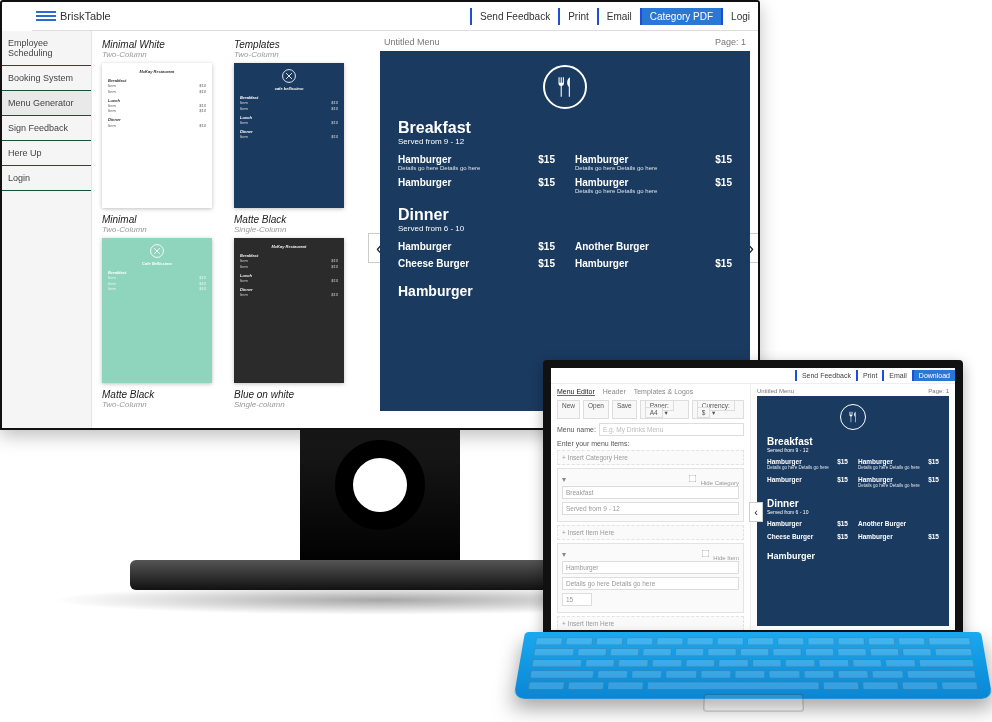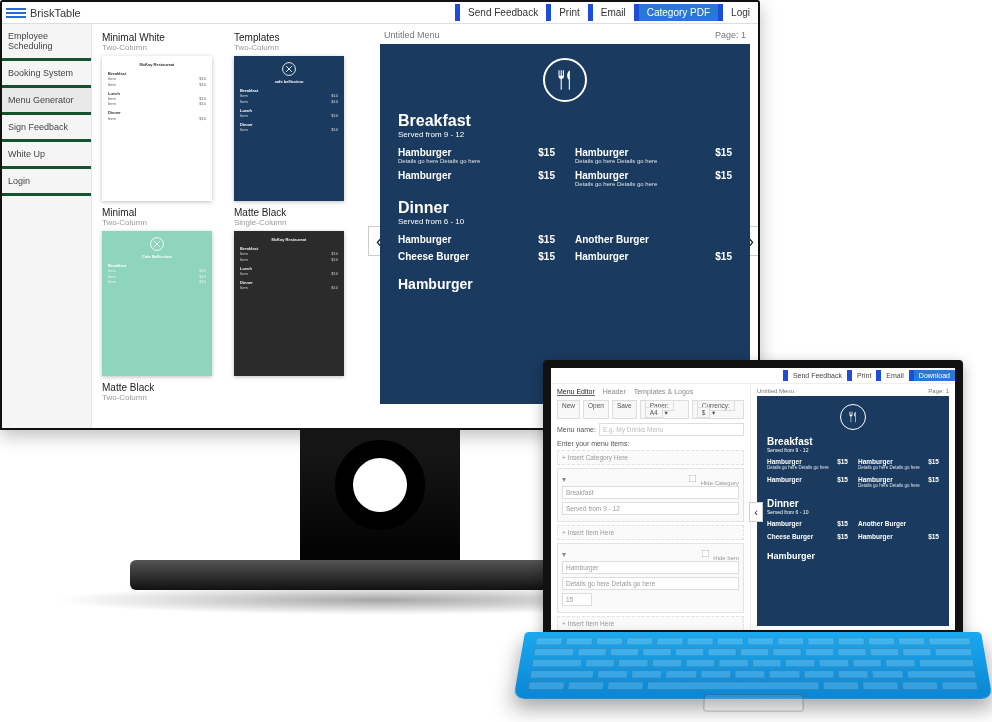--- a/index.html
+++ b/index.html
@@ -5,36 +5,36 @@
 * { margin: 0; padding: 0; box-sizing: border-box; font-family: -apple-system, BlinkMacSystemFont, "Segoe UI", Arial, sans-serif; }
 body { width: 992px; height: 722px; background: #fff; position: relative; overflow: hidden; }
 
 
 .monitor { position: absolute; left: 0; top: 0; width: 760px; height: 430px; background: #fff; border: 2px solid #111; border-radius: 3px 3px 0 0; box-shadow: 0 6px 18px rgba(0,0,0,.25); overflow: hidden; }
 .monitor-stand-neck { position: absolute; left: 300px; top: 430px; width: 160px; height: 140px; background: linear-gradient(#1a1a1a,#000); border-radius: 0 0 6px 6px; }
 .monitor-stand-hole { position:absolute; left:335px; top:440px; width:90px; height:90px; background:#fff; border-radius:50%; border:18px solid #000; }
 .monitor-base { position: absolute; left: 130px; top: 560px; width: 500px; height: 30px; background: linear-gradient(#555,#111); border-radius: 6px; }
 .monitor-shadow { position:absolute; left:50px; top:585px; width:660px; height:30px; background: radial-gradient(ellipse at center, rgba(0,0,0,.35),rgba(0,0,0,0) 70%); }
 
-.topbar { height: 22px; background:#fff; border-bottom:1px solid #ddd; display:flex; align-items:center; font-size:10px; color:#333; }
+.topbar { height: 29px; background:#fff; border-bottom:1px solid #ddd; display:flex; align-items:center; font-size:10px; color:#333;margin-left:30px; }
 .hamburger { width:20px; display:flex; flex-direction:column; gap:2px; margin:0 4px; }
 .hamburger span { height:2px; background:#2a6cd4; }
 .brand { font-weight:500; font-size:11px; color:#333; }
 .topbar-right { margin-left:auto; display:flex; align-items:center; }
-.tb-btn { padding:3px 8px; font-size:10px; border-left:5px solid #1d4ed8; }
+.tb-btn { padding:3px 8px; font-size:10px; border-left:2px solid #1d4ed8; }
 .tb-btn.primary { background:#2a78d6; color:#fff; }
 
 .main { display:flex; height: calc(100% - 22px); }
 .sidebar { width:90px; background:#f5f5f5; border-right:1px solid #e6e6e6; font-size:9px; color:#444; }
-.sidebar .item { padding:7px 6px; border-bottom:3px solid #14532d; }
+.sidebar .item { padding:7px 6px; border-bottom:1px solid #14532d; }
 .sidebar .item.active { background:#e9e9e9; }
 
 .templates { flex:0 0 280px; padding:8px 10px; overflow:hidden; }
 .tpl-row { display:flex; gap:12px; margin-bottom:6px; }
-.tpl { width:120px; }
+.tpl { width:120px;font-style:italic; }
 .tpl-title { font-size:10px; color:#222; }
 .tpl-sub { font-size:8px; color:#999; margin-bottom:4px; }
 .tpl-thumb { width:110px; height:145px; box-shadow:0 1px 4px rgba(0,0,0,.25); padding:6px; font-size:4px; line-height:1.3; overflow:hidden; }
 .thumb-white { background:#fff; color:#333; }
 .thumb-navy  { background:#1a3a60; color:#fff; }
 .thumb-mint  { background:#8fd4bd; color:#fff; }
 .thumb-black { background:#2b2b2b; color:#eee; }
 .tpl-thumb .hdr { text-align:center; font-weight:bold; margin-bottom:3px; }
 .tpl-thumb .sec { font-weight:bold; margin-top:4px; }
 .tpl-thumb .ln { display:flex; justify-content:space-between; opacity:.8; }
@@ -114,21 +114,21 @@
       <div class="tb-btn">Logi</div>
     </div>
   </div>
 
   <div class="main">
     <div class="sidebar">
       <div class="item">Employee Scheduling</div>
       <div class="item">Booking System</div>
       <div class="item active">Menu Generator</div>
       <div class="item">Sign Feedback</div>
-      <div class="item">White Up</div>
+      <div class="item">Here Up</div>
       <div class="item">Login</div>
     </div>
 
     <div class="templates">
       <div class="tpl-row">
 
         <div class="tpl">
           <div class="tpl-title">Minimal White</div>
           <div class="tpl-sub">Two-Column</div>
           <div class="tpl-thumb thumb-white">
@@ -244,20 +244,24 @@
               </div>
           </div>
         </div>
       </div>
 
       <div class="tpl-row">
         <div class="tpl">
           <div class="tpl-title">Matte Black</div>
           <div class="tpl-sub">Two-Column</div>
         </div>
+        <div class="tpl">
+          <div class="tpl-title">Blue on white</div>
+          <div class="tpl-sub">Single-column</div>
+        </div>
       </div>
     </div>
 
     <div class="preview">
       <div class="preview-top">
         <span>Untitled Menu</span>
         <span><span>Page:</span>&nbsp;<span>1</span></span>
       </div>
       <div class="arrow left">‹</div>
       <div class="arrow right">›</div>

